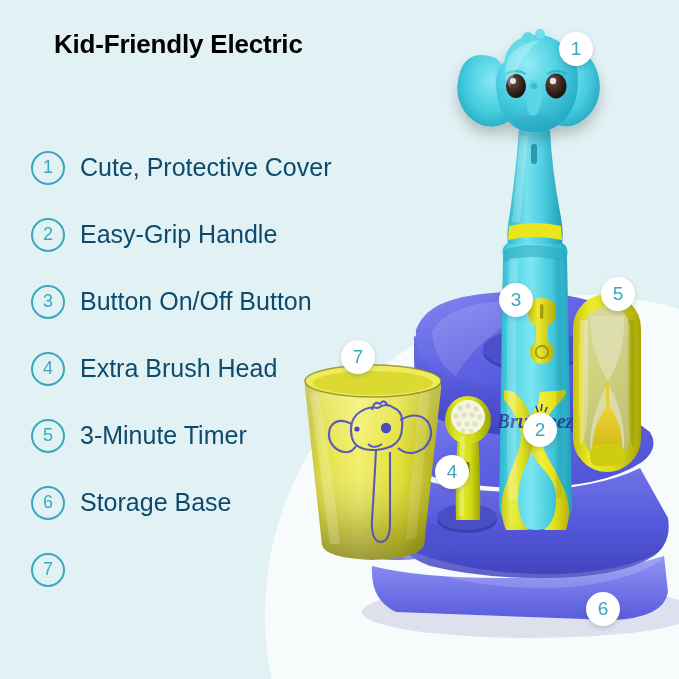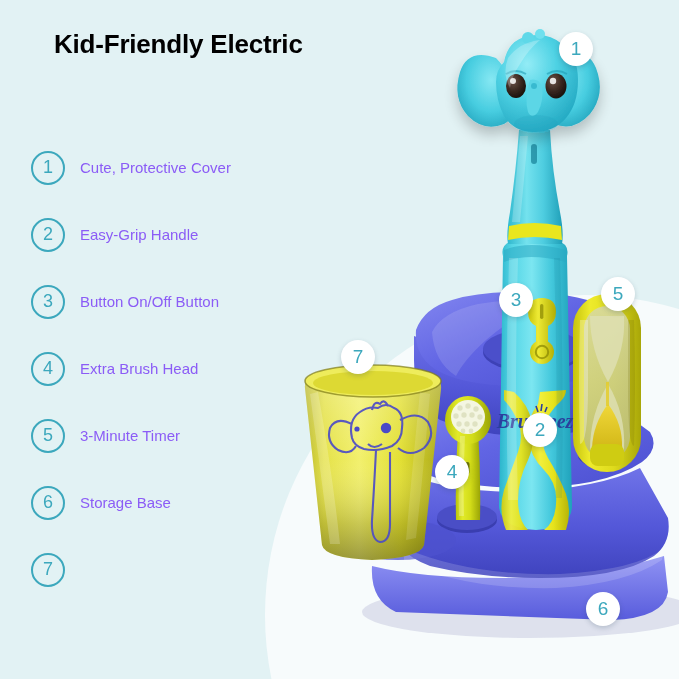--- a/index.html
+++ b/index.html
@@ -60,22 +60,22 @@
     border-radius: 50%;
     color: #3ca8bd;
     font-size: 18px;
     display: flex;
     align-items: center;
     justify-content: center;
     box-sizing: border-box;
   }
   .feature-label {
     margin-left: 15px;
-    color: #8b5cf6;
-    font-size: 15px;
+    color: #0c4a6e;
+    font-size: 25px;
     white-space: nowrap;
   }
 
   
   #product { position: absolute; left: 0; top: 0; width: 679px; height: 679px; }
 
   
   .badge {
     position: absolute;
     width: 34px; height: 34px;

